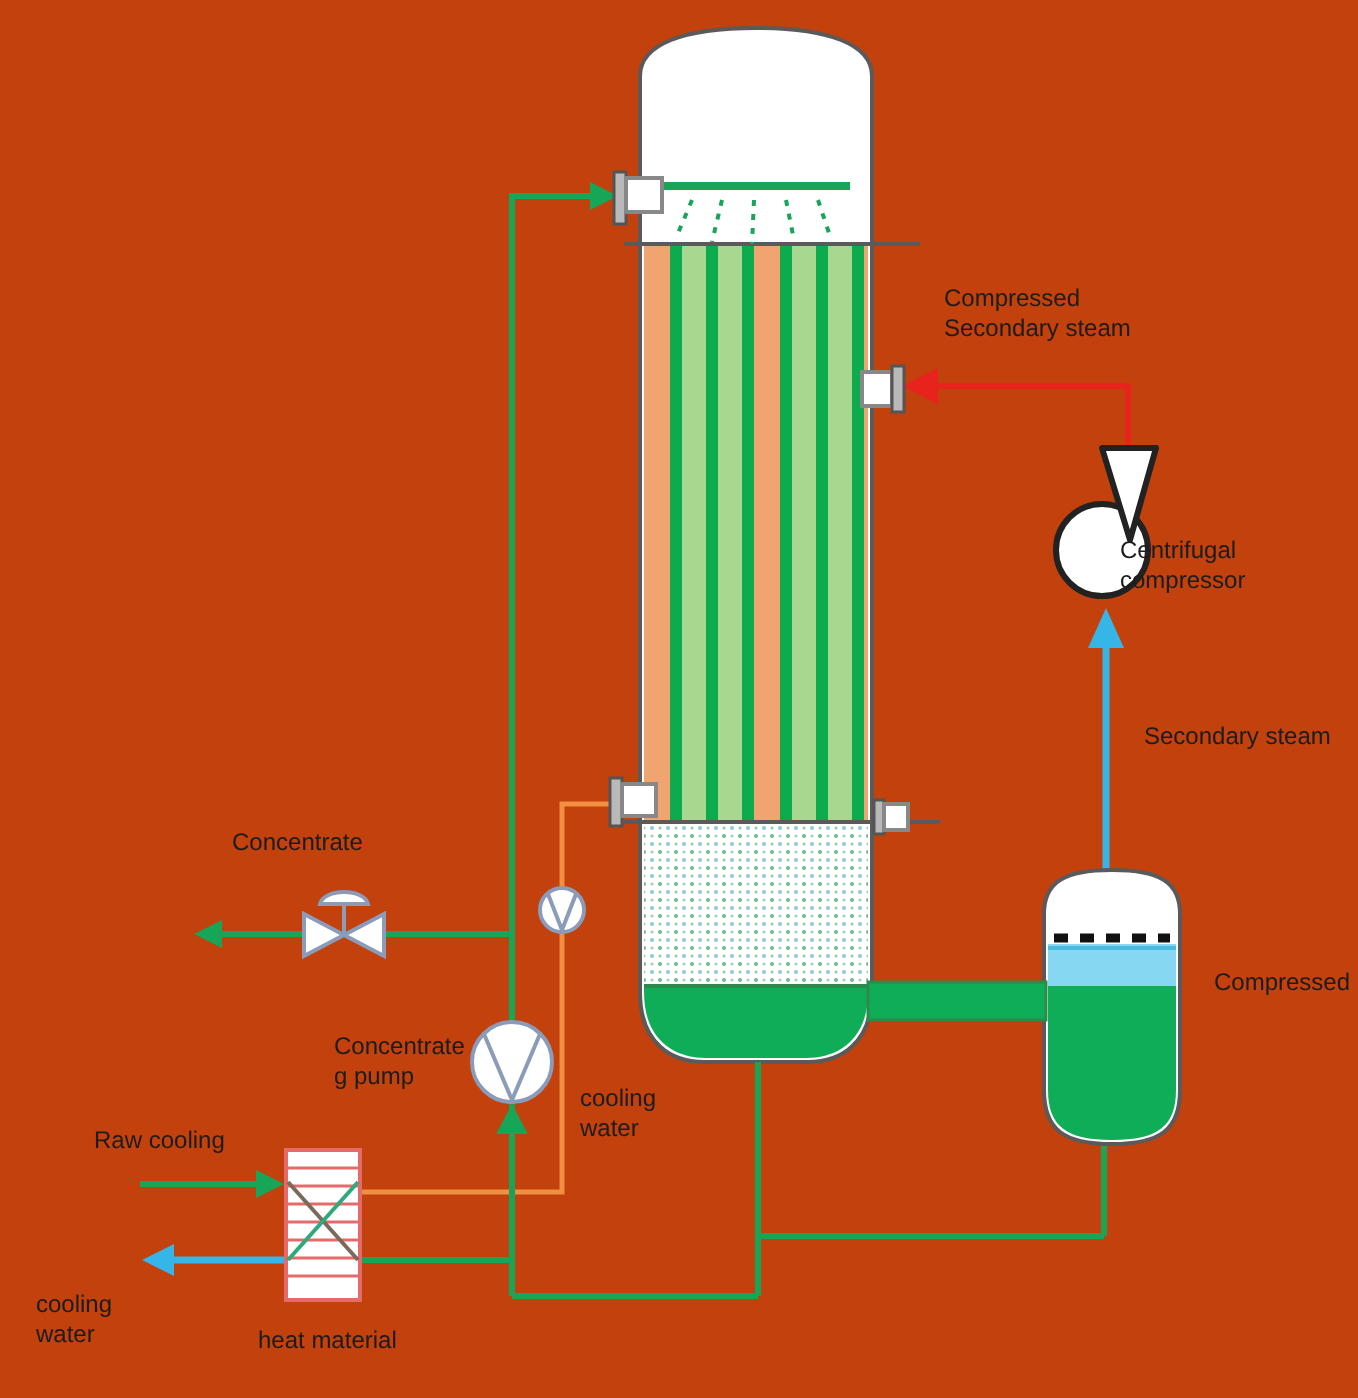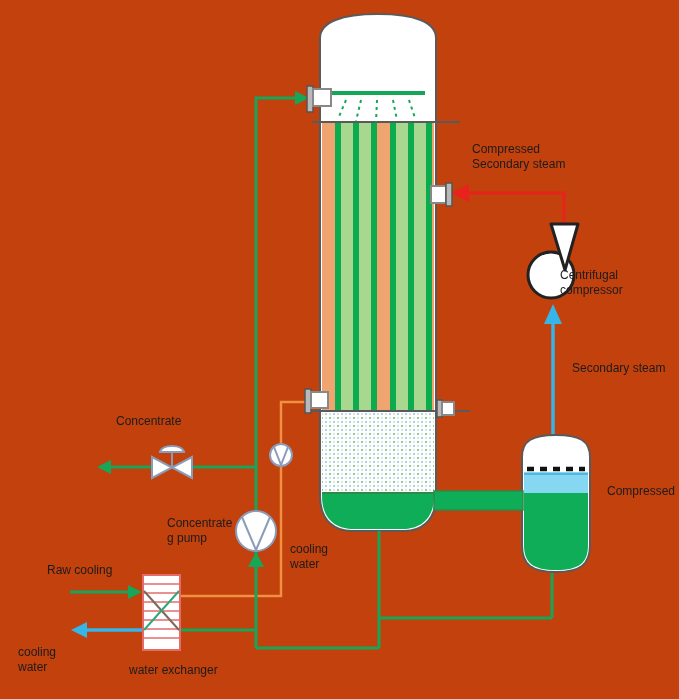--- a/index.html
+++ b/index.html
@@ -175,15 +175,15 @@
 <div class="lbl" style="left:572px;top:361px;">Secondary steam</div>
 <div class="lbl" style="left:607px;top:484px;">Compressed</div>
 <div class="lbl" style="left:116px;top:414px;">Concentrate</div>
 <div class="lbl" style="left:167px;top:516px;">Concentrate
 g pump</div>
 <div class="lbl" style="left:290px;top:542px;">cooling
 water</div>
 <div class="lbl" style="left:47px;top:563px;">Raw cooling</div>
 <div class="lbl" style="left:18px;top:645px;">cooling
 water</div>
-<div class="lbl" style="left:129px;top:663px;">water exchanger</div>
+<div class="lbl" style="left:129px;top:663px;">heat material</div>
 
 </div>
 
 </body></html>

